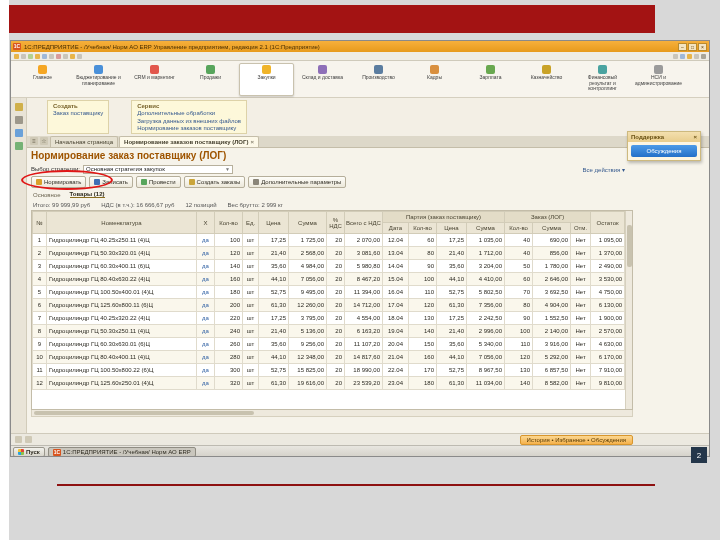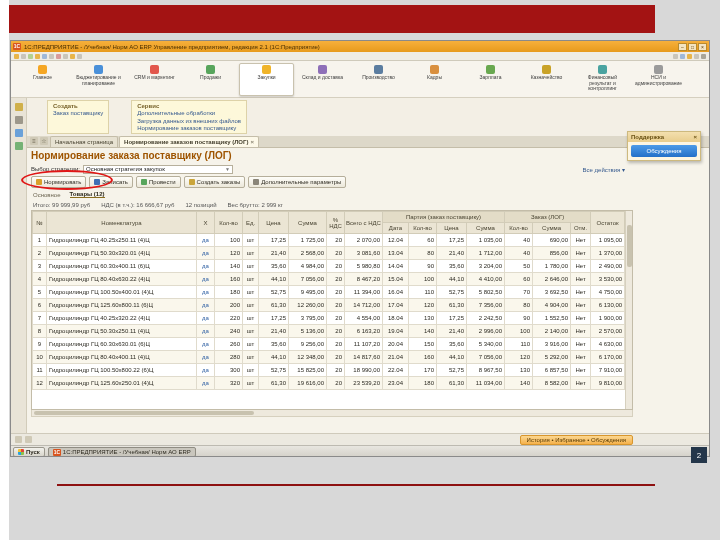--- a/index.html
+++ b/index.html
@@ -215,21 +215,21 @@
               <span class="tab">
                 <span>Начальная страница</span>
               </span>
               <span class="tab active">
                 <span>Нормирование заказов поставщику (ЛОГ)</span>
                 <span class="tab-x">×</span>
               </span>
             </span>
         </div>
         <div class="form">
-          <div class="form-title">Нормирование заказа поставщику (ЛОГ)</div>
+          <div class="form-title">Нормирование заказ поставщику (ЛОГ)</div>
           <div class="strategy-row">
             <span class="lbl">Выбор стратегии:</span>
             <span class="combo">
               <span>Основная стратегия закупок</span>
               <span class="arr">▼</span>
             </span>
             <span class="actions-link">Все действия ▾</span>
           </div>
           <div class="toolbar">
               <span class="tbtn">

